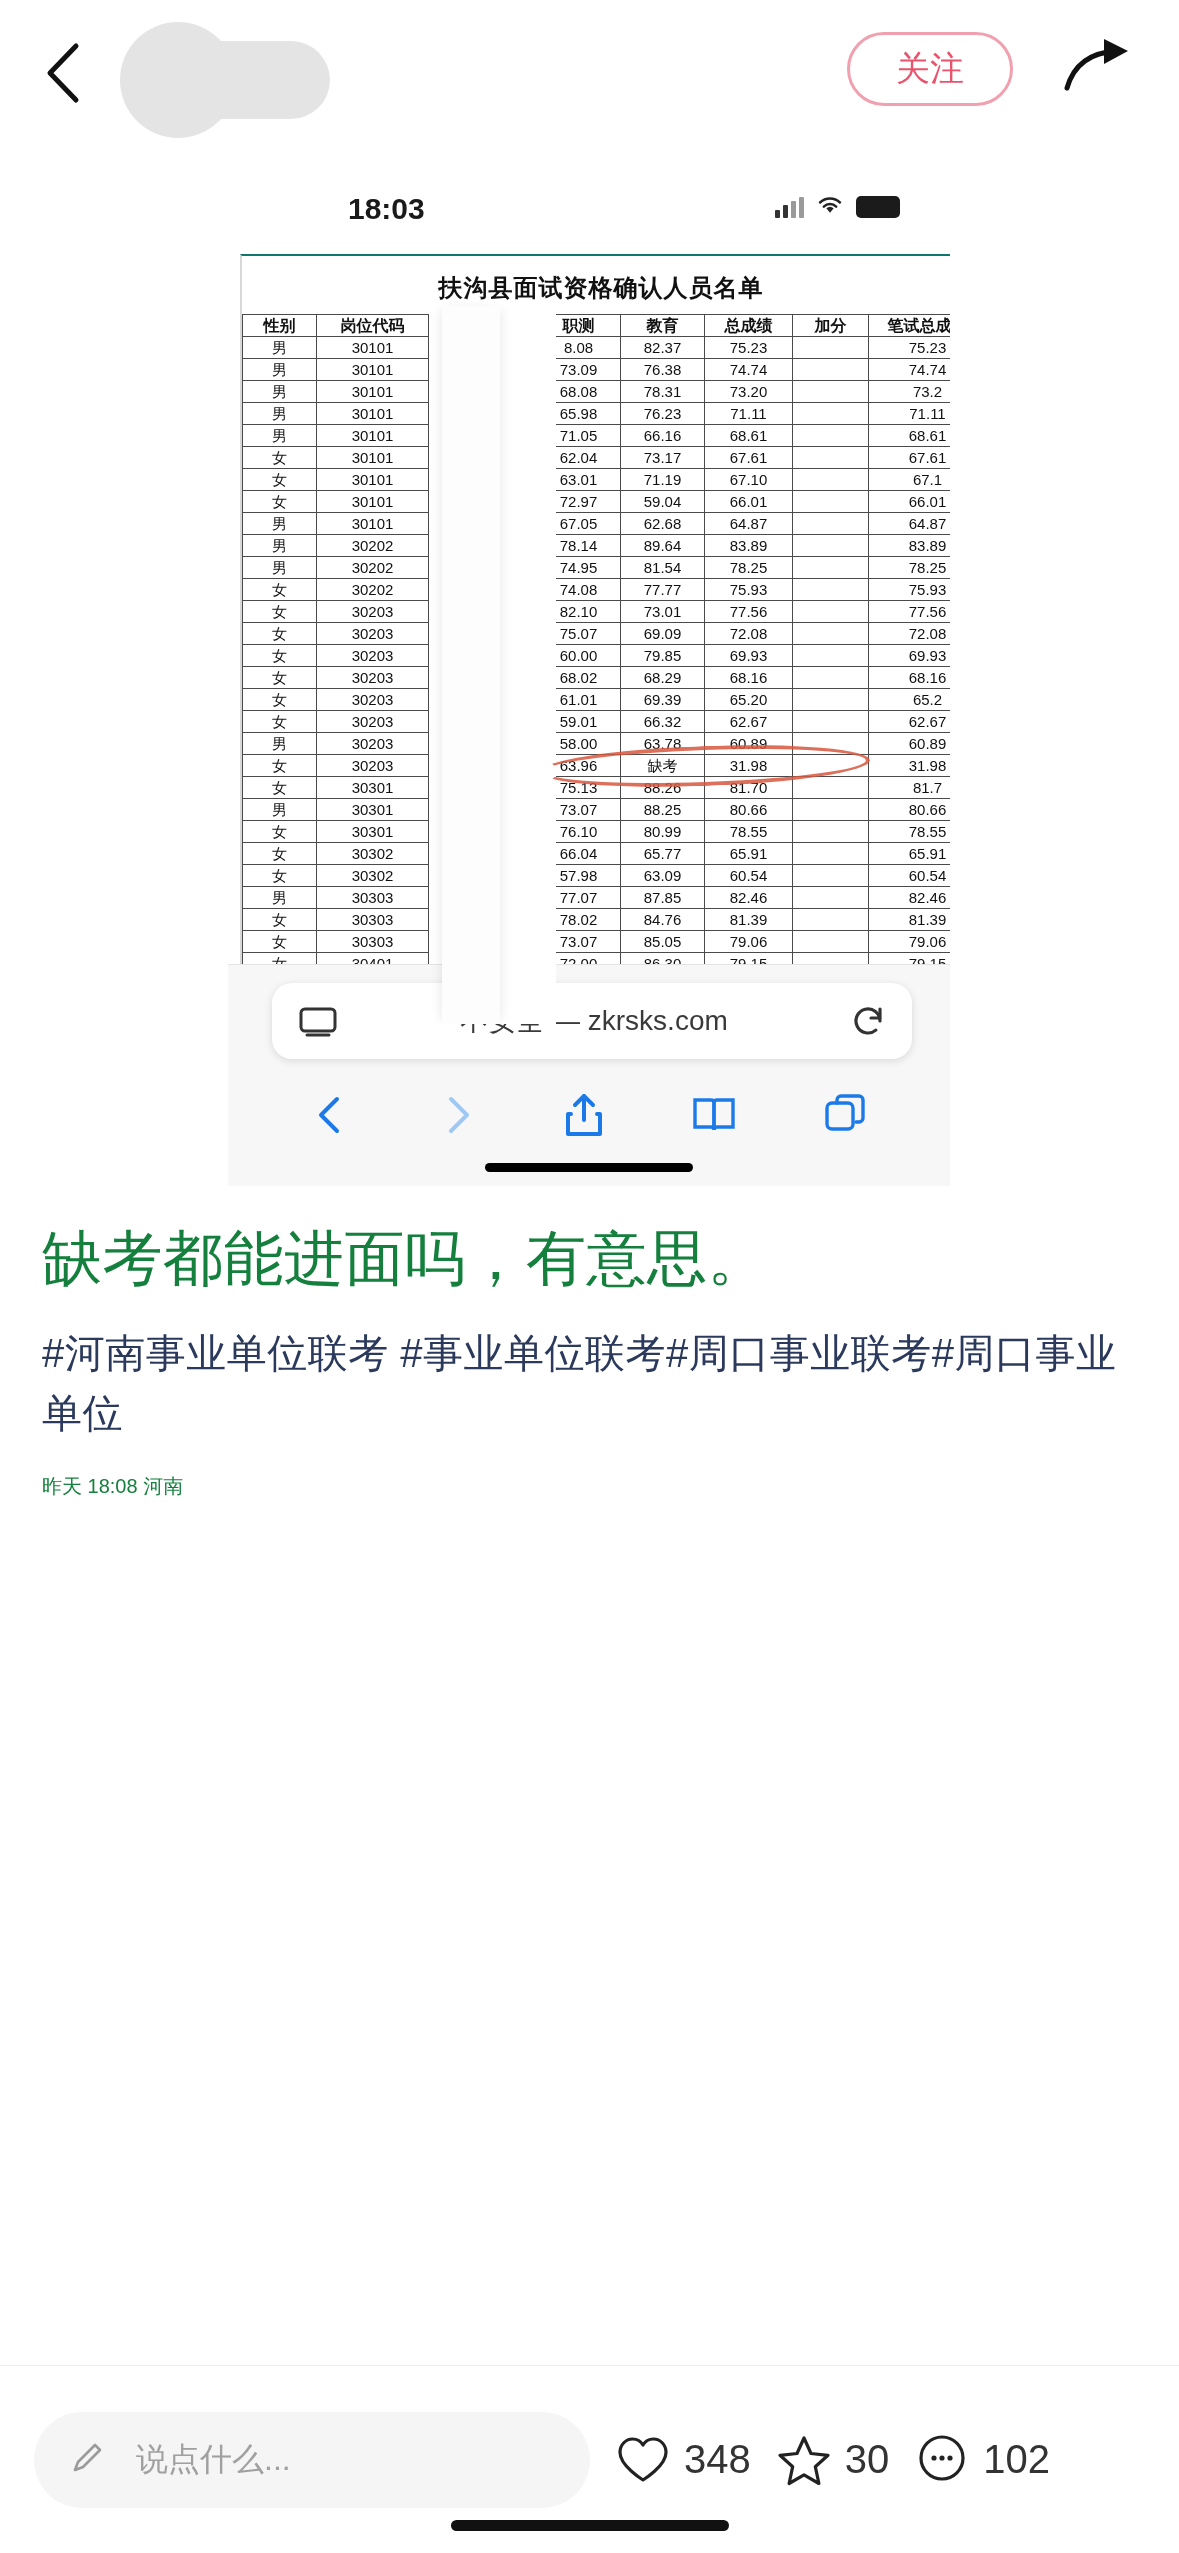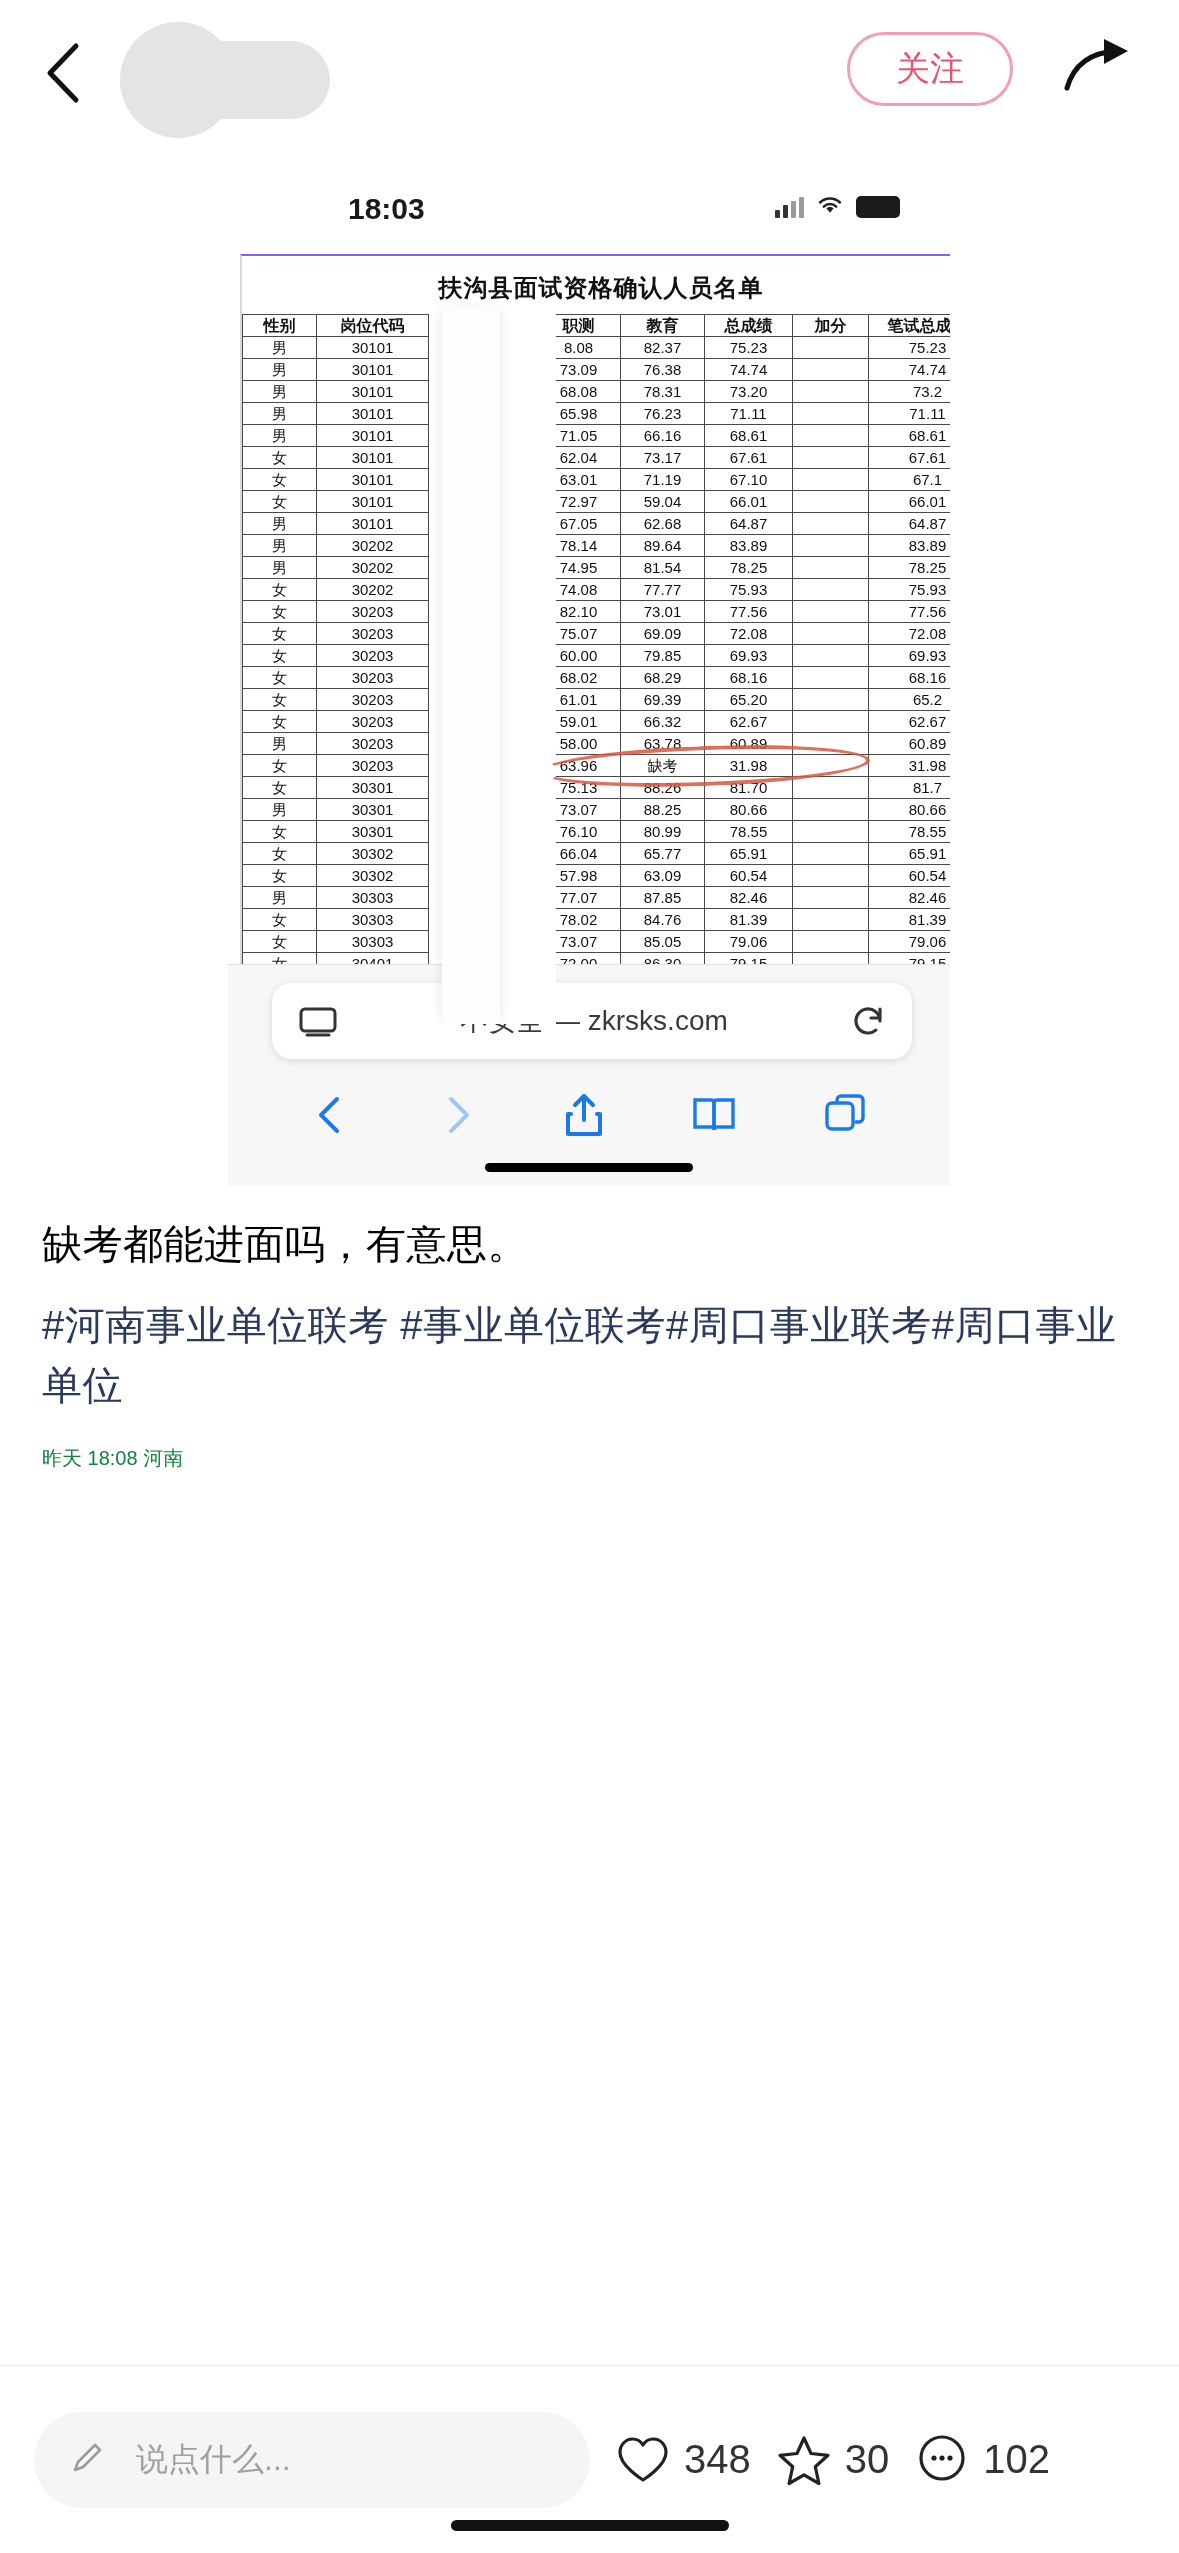--- a/index.html
+++ b/index.html
@@ -194,21 +194,21 @@
     height: 770px;
     background: #fff;
     overflow: hidden;
   }
   .tbl-page {
     position: absolute;
     left: 0;
     top: 0;
     width: 722px;
     height: 770px;
-    border-top: 2px solid #8b5cf6;
+    border-top: 2px solid #0f766e;
     border-left: 2px solid #d8d8d8;
     border-right: 2px solid #d8d8d8;
   }
   .tbl-title {
     text-align: center;
     font-size: 24px;
     font-weight: bold;
     color: #111;
     padding: 16px 0 10px 0;
     letter-spacing: 1px;
@@ -339,22 +339,22 @@
     right: 0; top: 0;
     width: 229px; height: 1010px;
     background: #fff;
   }
 
   
   .post {
     padding: 30px 42px 0 42px;
   }
   .post-title {
-    font-size: 40px;
-    color: #000000;
+    font-size: 60px;
+    color: #15803d;
     font-weight: 500;
     line-height: 1.42;
     letter-spacing: 0.5px;
   }
   .post-tags {
     margin-top: 22px;
     font-size: 40px;
     line-height: 1.5;
     color: #2b3a5c;
     letter-spacing: 0.5px;

